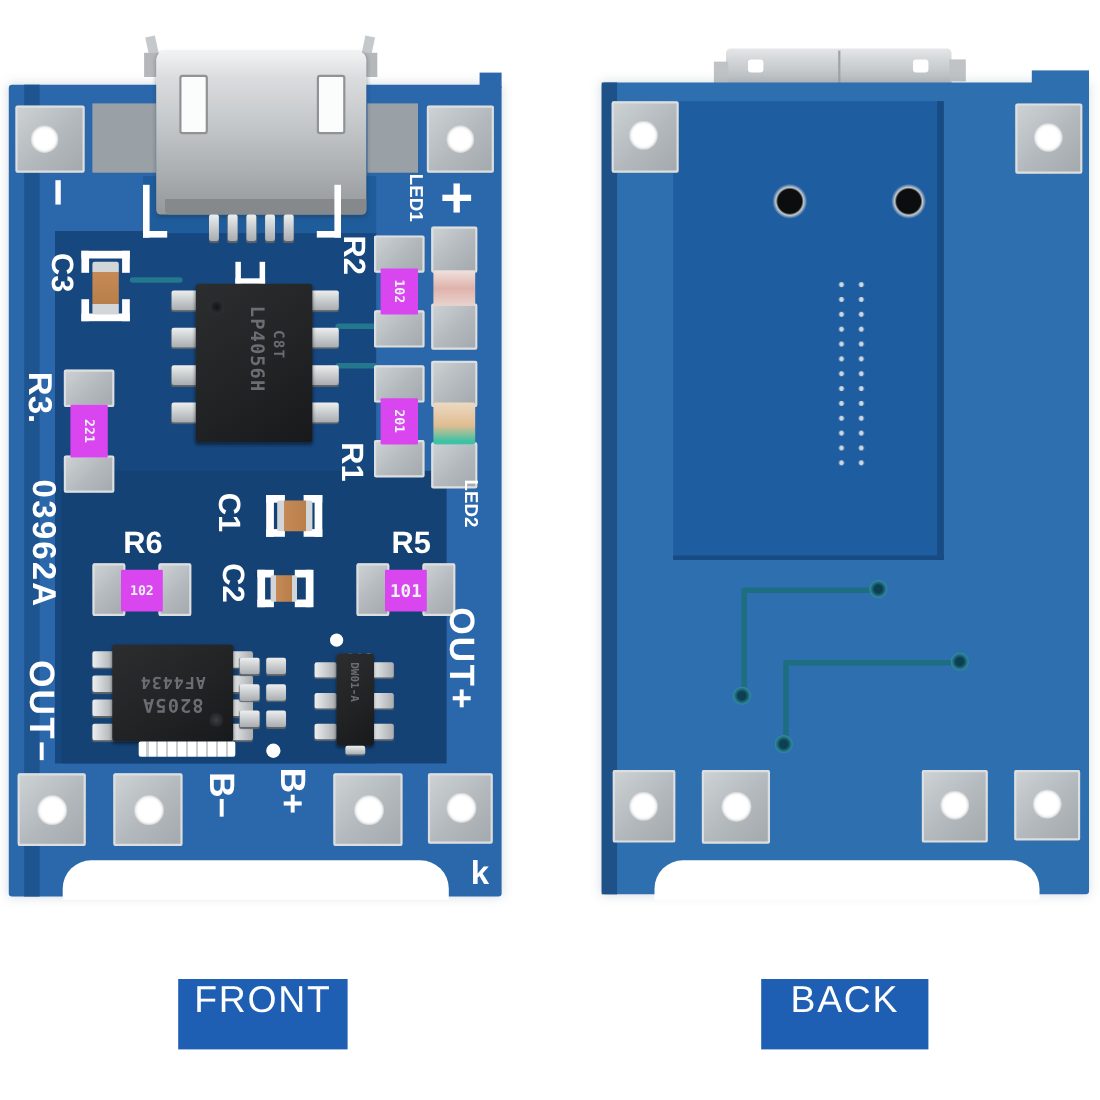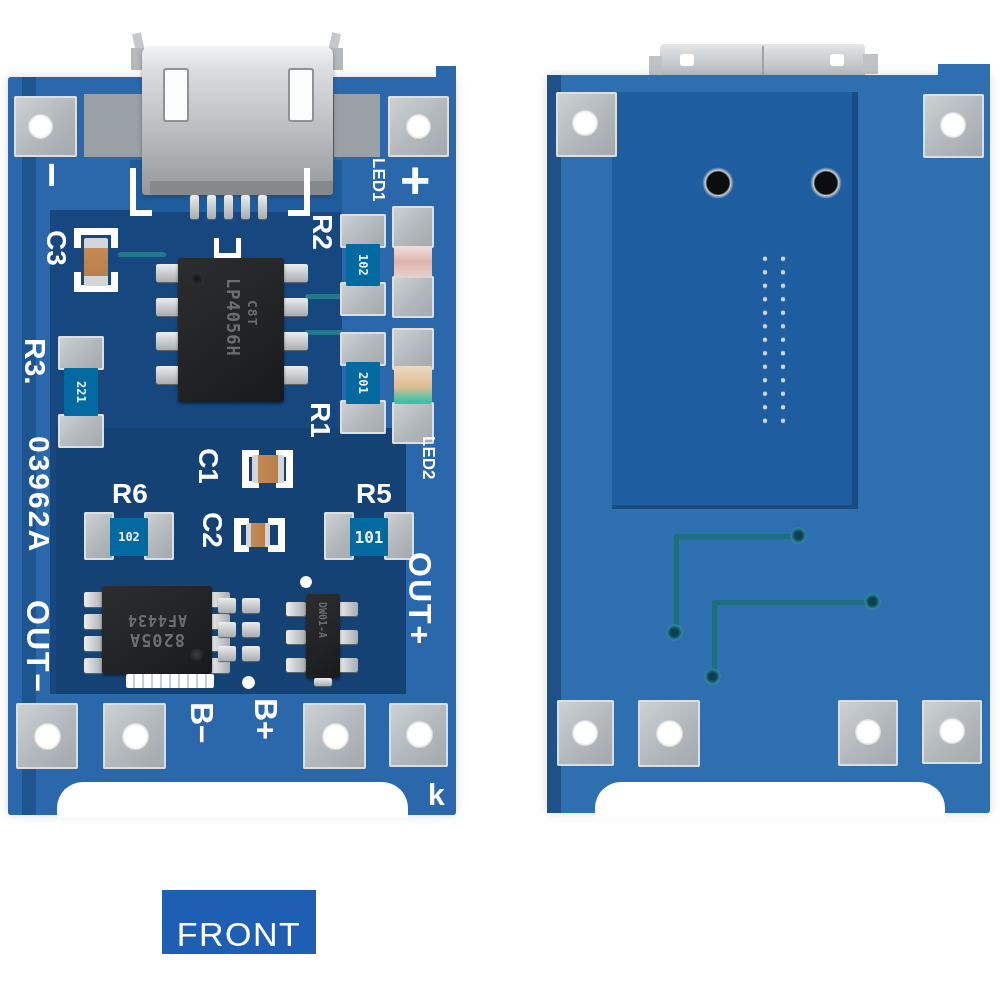--- a/index.html
+++ b/index.html
@@ -11,27 +11,27 @@
   .v{writing-mode:vertical-rl;text-orientation:mixed;}
   .pad{background:linear-gradient(135deg,#cfd3d6 0%,#b2b8bc 55%,#a2a8ac 100%);
        border-radius:2px;box-shadow:inset 0 0 0 2px #dcdfe1;}
   .hole{background:#ffffff;border-radius:50%;box-shadow:inset 0 0 3px #9aa0a4;}
   .pin{background:linear-gradient(180deg,#eceeef,#a9adb0);border-radius:2px;box-shadow:0 1px 1px #5f6569;}
   .hpin{background:linear-gradient(90deg,#eceeef,#a9adb0);border-radius:2px;box-shadow:0 1px 1px #5f6569;}
   .chip{background:linear-gradient(145deg,#2b2d2f 0%,#202224 60%,#17191b 100%);
         border-radius:3px;box-shadow:0 2px 3px rgba(0,0,0,.45);}
   .icmark{color:#6a6e72;font-family:"DejaVu Sans Mono","Liberation Mono",monospace;
           font-weight:700;line-height:1.25;letter-spacing:1px;}
-  .resv{background:#0369a1;color:#eef1f2;display:flex;align-items:center;justify-content:center;
+  .resv{background:#d946ef;color:#eef1f2;display:flex;align-items:center;justify-content:center;
         font-family:"DejaVu Sans Mono","Liberation Mono",monospace;font-weight:700;border-radius:1px;}
   .trace{background:#24788e;border-radius:3px;}
   .btrace{background:#1d6e80;border-radius:3px;}
   .wdot{background:#ffffff;border-radius:50%;}
   .notch{background:#ffffff;border-radius:26px 26px 0 0;}
-  .caption{display:flex;align-items:flex-end;justify-content:center;color:#ffffff;
+  .caption{display:flex;align-items:flex-start;justify-content:center;color:#ffffff;
            font-size:34px;letter-spacing:1.5px;font-weight:500;}
   .bracket{background:#ffffff;}
   .viaring{border-radius:50%;background:radial-gradient(circle,#0d3f52 30%,#2f8ba0 65%,rgba(0,0,0,0) 72%);}
 </style>
 </head>
 <body>
 
 <div class="stage">
 
   <div>
@@ -279,14 +279,17 @@
     <div class="ab hole" style="left:656px;top:720px;width:27px;height:27px;"></div>
     <div class="ab pad" style="left:838px;top:700px;width:60px;height:66px;"></div>
     <div class="ab hole" style="left:855px;top:719px;width:26px;height:26px;"></div>
     <div class="ab pad" style="left:922px;top:700px;width:60px;height:64px;"></div>
     <div class="ab hole" style="left:939px;top:718px;width:26px;height:26px;"></div>
   </div>
 
   <div class="ab caption" style="left:162px;top:890px;width:154px;height:64px;background:#1f5fb3;">
     <span>FRONT</span>
   </div>
+  <div class="ab caption" style="left:692px;top:890px;width:152px;height:64px;background:#1f5fb3;">
+    <span>BACK</span>
+  </div>
 
 </div>
 
 </body></html>

